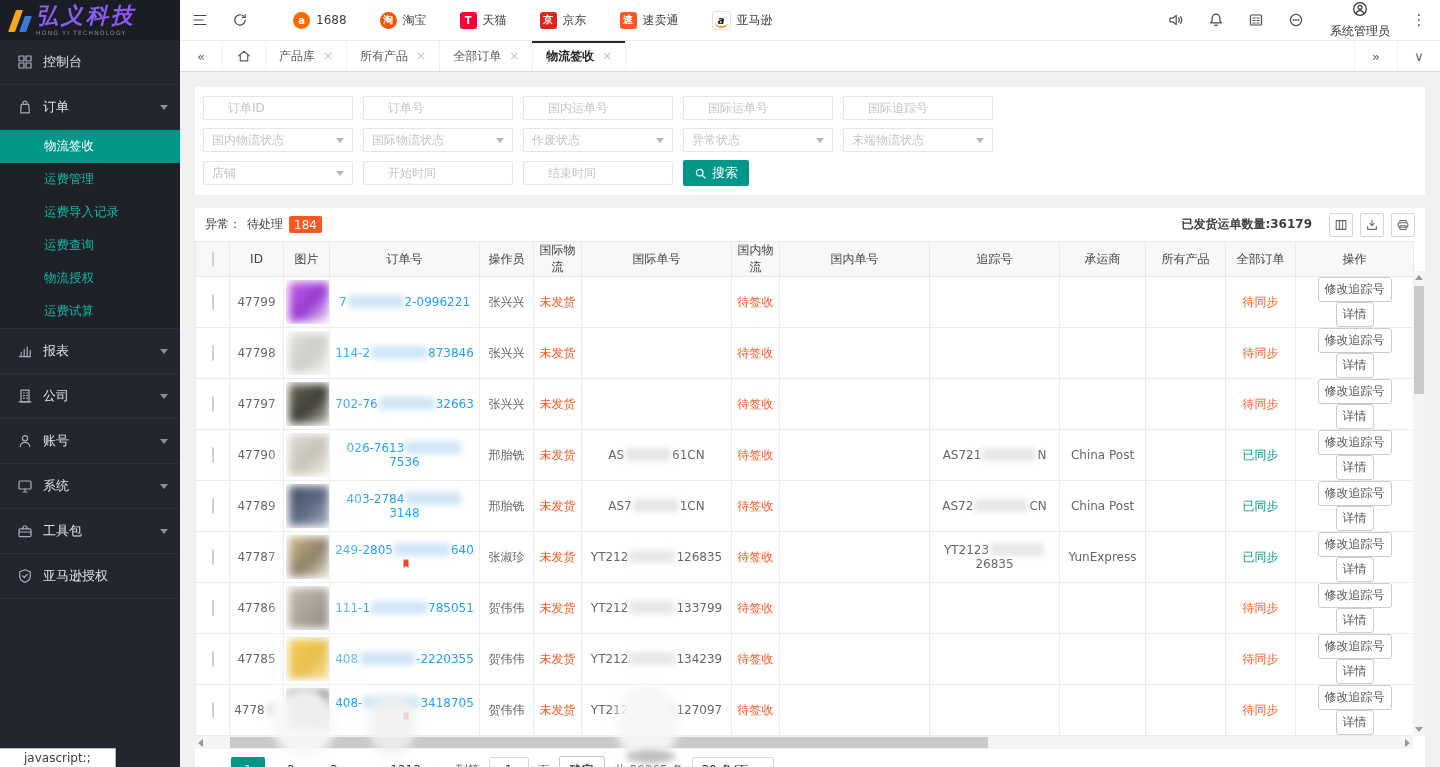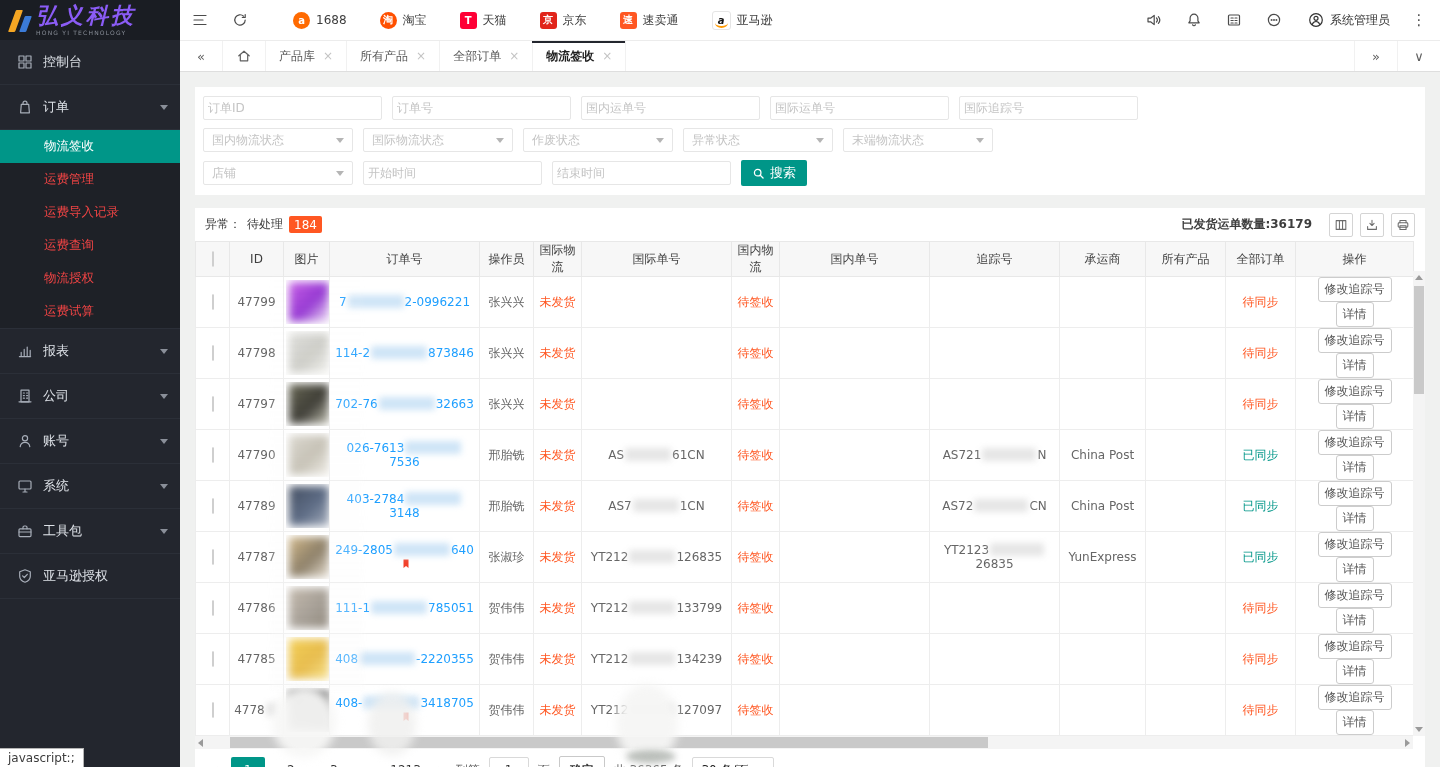--- a/index.html
+++ b/index.html
@@ -19,21 +19,21 @@
   .side-menu{flex:1;overflow:hidden;}
   .s-item{height:44px;display:flex;align-items:center;padding:0 12px 0 17px;color:#dde1e7;
           border-bottom:1px solid #2b2f38;position:relative;cursor:pointer;font-size:13px;}
   .s-item .ic{color:#a7adb8;}
   .s-item.open::before{content:'';position:absolute;left:0;top:0;bottom:0;width:3px;background:#009688;}
   .s-label{margin-left:10px;flex:1;}
   .chev{width:0;height:0;border-left:4.5px solid transparent;border-right:4.5px solid transparent;
         border-top:5px solid #8a8f99;}
   .chev.up{transform:rotate(180deg);}
   .s-sub{background:#1e2127;border-bottom:1px solid #2b2f38;}
-  .s-sub-item{height:33px;display:flex;align-items:center;padding-left:44px;color:#ef4444;cursor:pointer;font-size:12.5px;}
+  .s-sub-item{height:33px;display:flex;align-items:center;padding-left:44px;color:#14b8a6;cursor:pointer;font-size:12.5px;}
   .s-sub-item.active{background:#009688;color:#fff;}
   .ic{display:inline-flex;width:16px;height:16px;flex-shrink:0;}
   .ic svg{width:100%;height:100%;}
 
   
   .main{flex:1;display:flex;flex-direction:column;min-width:0;}
   .topbar{height:40px;background:#fff;border-bottom:1px solid #ececec;display:flex;align-items:center;flex-shrink:0;}
   .tb-ic{width:40px;height:40px;display:flex;align-items:center;justify-content:center;color:#4b4b4b;cursor:pointer;}
   .platforms{display:flex;align-items:center;}
   .plat{display:flex;align-items:center;gap:6px;margin-left:33px;color:#3d3d3d;cursor:pointer;text-decoration:none;}
@@ -41,41 +41,41 @@
            font-size:10px;font-weight:bold;border-radius:3px;flex-shrink:0;}
   .pi-1688{background:#ff6a00;border-radius:50%;}
   .pi-taobao{background:#ff5000;border-radius:50%;}
   .pi-tmall{background:#ff0036;}
   .pi-jd{background:#e1251b;}
   .pi-smt{background:#ff5722;}
   .pi-amazon{background:#fff;color:#141414;border:1px solid #e5e5e5;position:relative;font-style:italic;}
   .pi-amazon::after{content:'';position:absolute;left:2px;right:2px;bottom:1px;height:4px;
                     border-bottom:2px solid #ff9900;border-radius:0 0 60% 60%/0 0 100% 100%;}
   .topbar-right{margin-left:auto;display:flex;align-items:center;padding-right:6px;}
-  .user{display:flex;align-items:center;gap:6px;margin:0 14px;cursor:pointer;}
+  .user{display:flex;align-items:center;gap:6px;margin:0 14px;cursor:pointer;flex-direction:column;}
   .more-v{font-size:15px;color:#555;width:30px;text-align:center;cursor:pointer;}
 
   
   .tabbar{height:30px;background:#fff;border-bottom:1px solid #dedede;display:flex;align-items:stretch;flex-shrink:0;}
   .tab-tool{width:42px;display:flex;align-items:center;justify-content:center;color:#5f5f5f;
             border-right:1px solid #f1f1f1;cursor:pointer;font-size:13px;}
   .tab-tool.rb{border-right:none;border-left:1px solid #f1f1f1;}
   .tab{display:flex;align-items:center;gap:8px;padding:0 13px;border-right:1px solid #f1f1f1;
        color:#565656;cursor:pointer;position:relative;}
   .tab.active{color:#1f1f1f;font-weight:bold;}
   .tab.active::before{content:'';position:absolute;top:0;left:-1px;right:0;height:2px;background:#23262e;}
   .tab-close{color:#c3c3c3;font-size:12px;font-weight:normal;}
   .tab-spacer{flex:1;}
 
   
   .content{flex:1;padding:15px 15px 0;overflow:hidden;position:relative;background:#f0f1f0;}
   .search-panel{background:#fff;padding:9px 8px;display:flex;flex-direction:column;gap:8px;}
   .srow{display:flex;gap:10px;align-items:center;}
-  .inp{width:179px;height:24px;box-sizing:border-box;border:1px solid #e6e6e6;border-radius:2px;
-       padding:0 4px;font-size:12px;color:#333;font-family:inherit;}
+  .inp{width:150px;height:24px;box-sizing:border-box;border:1px solid #e6e6e6;border-radius:2px;
+       padding:0 24px;font-size:12px;color:#333;font-family:inherit;}
   .inp::placeholder{color:#c4c4c4;}
   .sel{width:150px;height:24px;box-sizing:border-box;border:1px solid #e6e6e6;border-radius:2px;background:#fff;
        display:flex;align-items:center;justify-content:space-between;padding:0 8px;color:#c4c4c4;cursor:pointer;}
   .sel .chev{border-top-color:#b5b5b5;}
   .btn-search{height:26px;border:none;border-radius:2px;background:#009688;color:#fff;display:flex;
               align-items:center;gap:5px;padding:0 11px;font-size:13px;cursor:pointer;font-family:inherit;}
 
   .table-panel{background:#fff;margin-top:13px;}
   .tt-toolbar{height:33px;display:flex;align-items:center;padding:0 10px;color:#3d3d3d;}
   .badge{background:#ff5722;color:#fff;border-radius:2px;padding:1.5px 5px;margin-left:6px;font-size:12px;}
@@ -125,21 +125,21 @@
   .goto-input{width:40px;height:26px;box-sizing:border-box;border:1px solid #d9d9d9;border-radius:2px;
               text-align:center;font-family:inherit;font-size:12px;color:#333;}
   .btn-confirm{height:28px;border:1px solid #c9c9c9;border-radius:2px;background:#fff;color:#333;
                font-weight:bold;padding:0 10px;cursor:pointer;font-family:inherit;font-size:12px;}
   .pp-select{height:26px;box-sizing:border-box;border:1px solid #d9d9d9;border-radius:2px;background:#fff;
              display:flex;align-items:center;gap:8px;padding:0 8px;cursor:pointer;color:#222;}
   .pp-caret{width:7px;height:7px;border-right:1.8px solid #333;border-bottom:1.8px solid #333;
             transform:rotate(45deg) translate(-1px,-1px);}
 
   .status-tip{position:fixed;left:0;bottom:0;background:#fff;border:1px solid #b5b5b5;border-left:none;
-              border-bottom:none;padding:2px 8px;font-size:12px;color:#3c3c3c;z-index:50;}
+              border-bottom:none;padding:2px 24px;font-size:12px;color:#3c3c3c;z-index:50;}
 
   
   .blob{position:fixed;pointer-events:none;z-index:20;}
   .blob-streak{left:270px;top:270px;width:94px;height:420px;background:linear-gradient(rgba(255,255,255,.05),rgba(250,250,250,.30));filter:blur(2px);}
   .blob-a{left:272px;top:686px;width:64px;height:72px;border-radius:50%;background:rgba(247,247,246,.95);filter:blur(5px);}
   .blob-b{left:368px;top:692px;width:48px;height:64px;border-radius:50%;background:rgba(240,240,238,.85);filter:blur(5px);}
   .blob-c{left:616px;top:684px;width:62px;height:80px;border-radius:50%;background:rgba(246,246,244,.95);filter:blur(5px);}
   .blob-d{left:626px;top:750px;width:50px;height:13px;border-radius:50%;background:rgba(138,145,138,.55);filter:blur(3px);}
 </style>
 </head>

